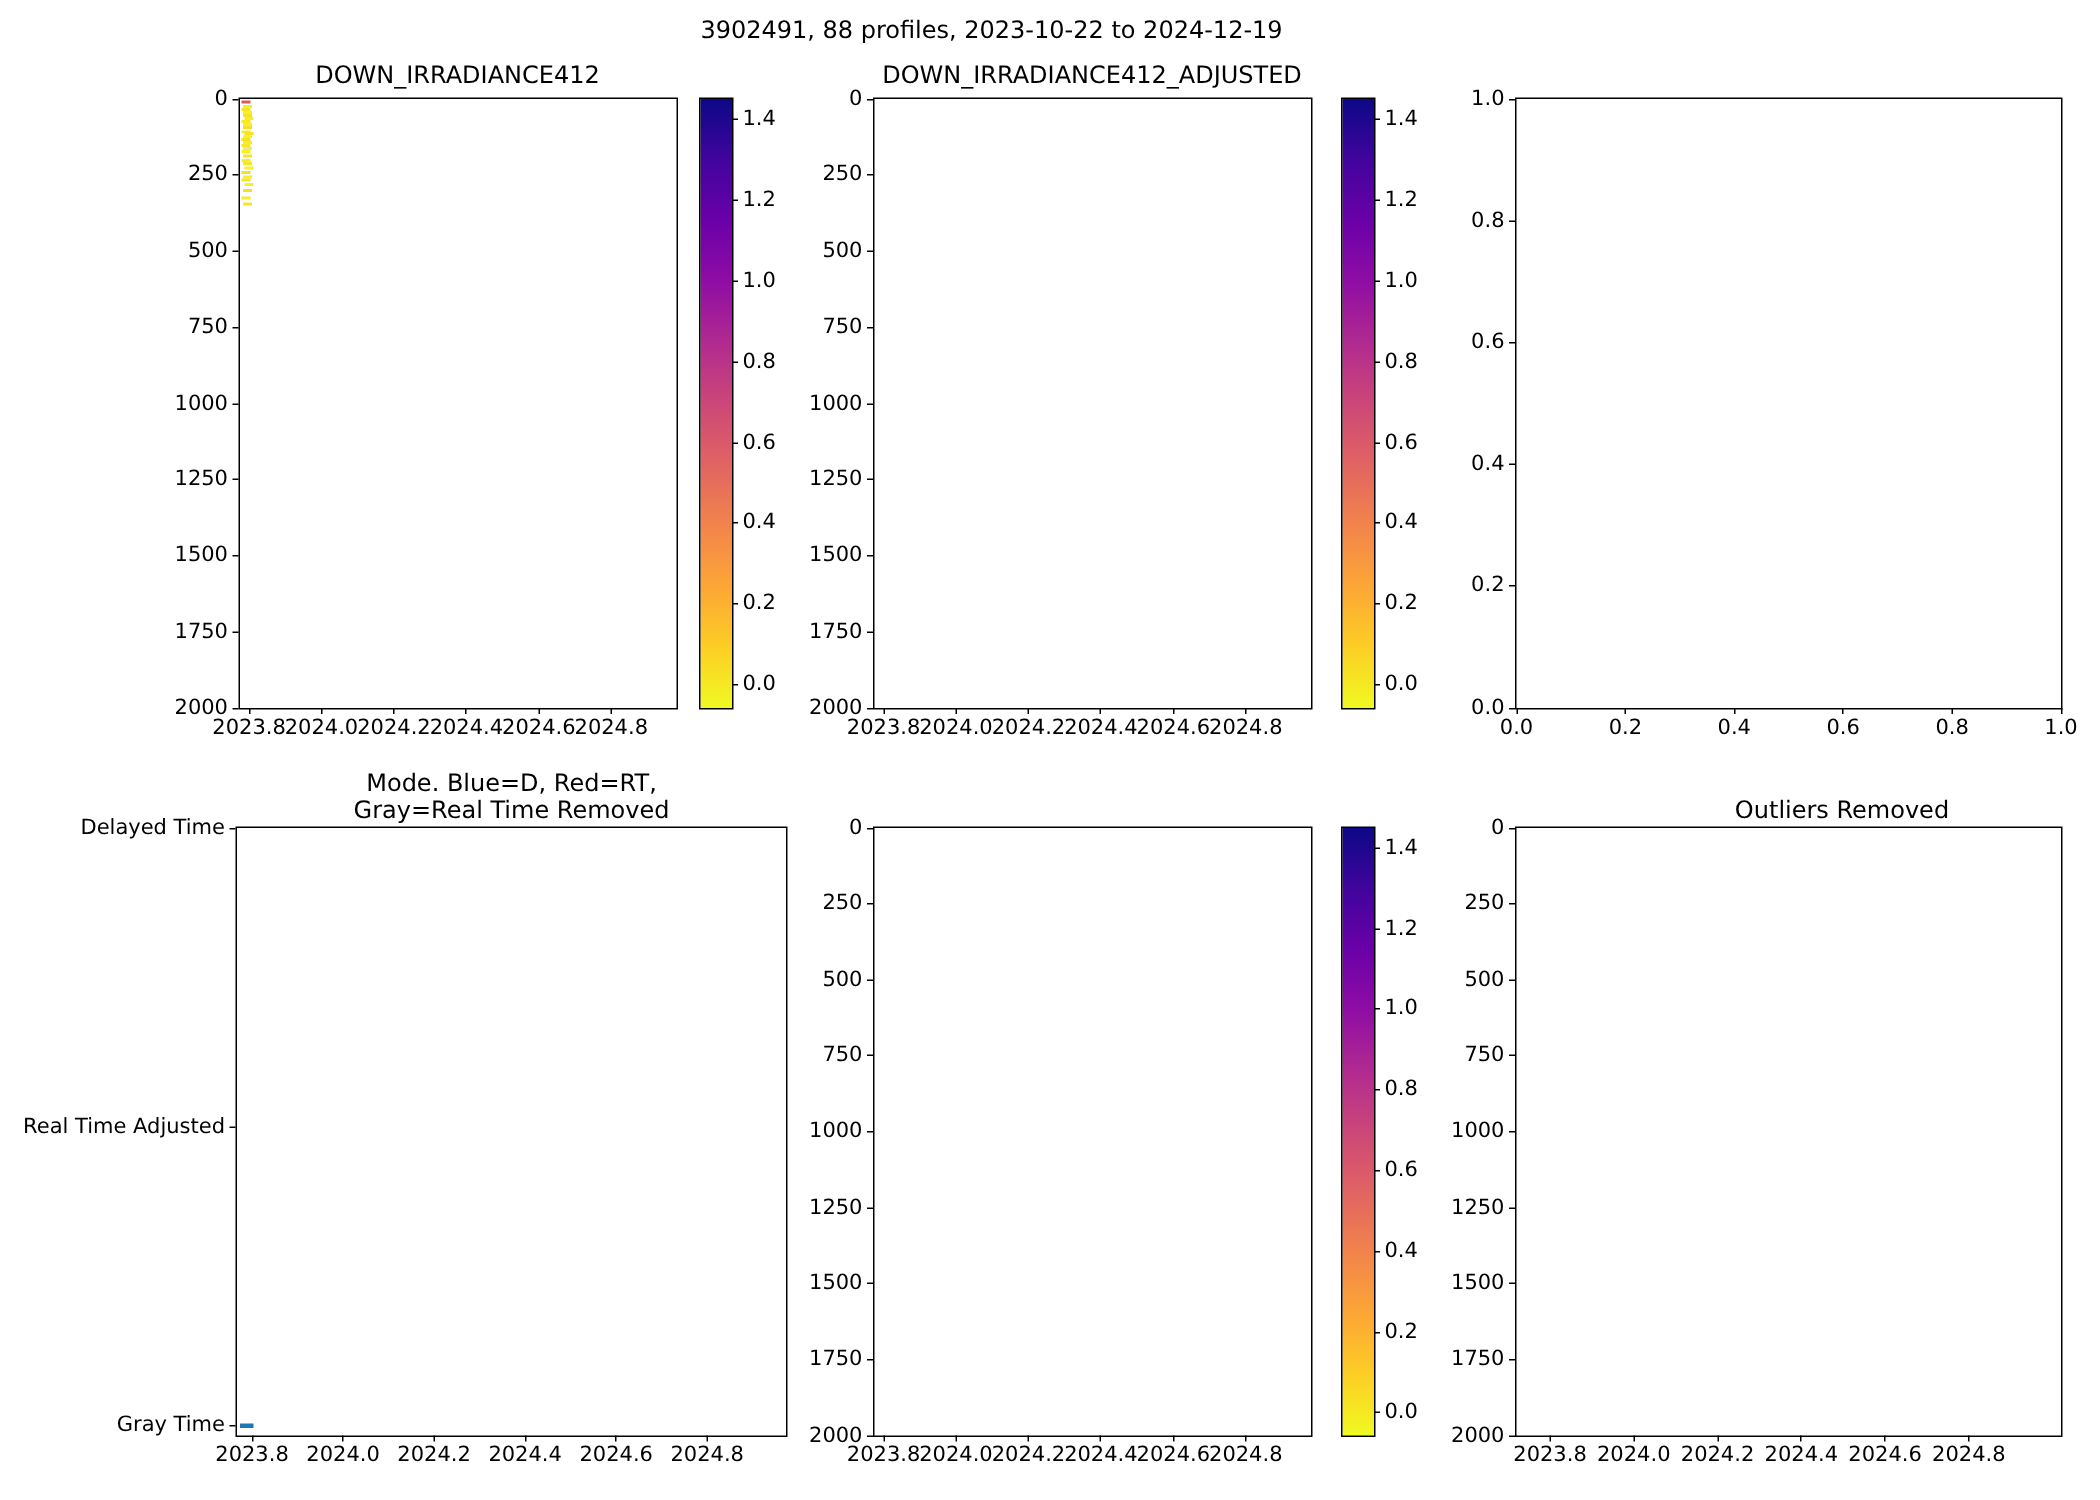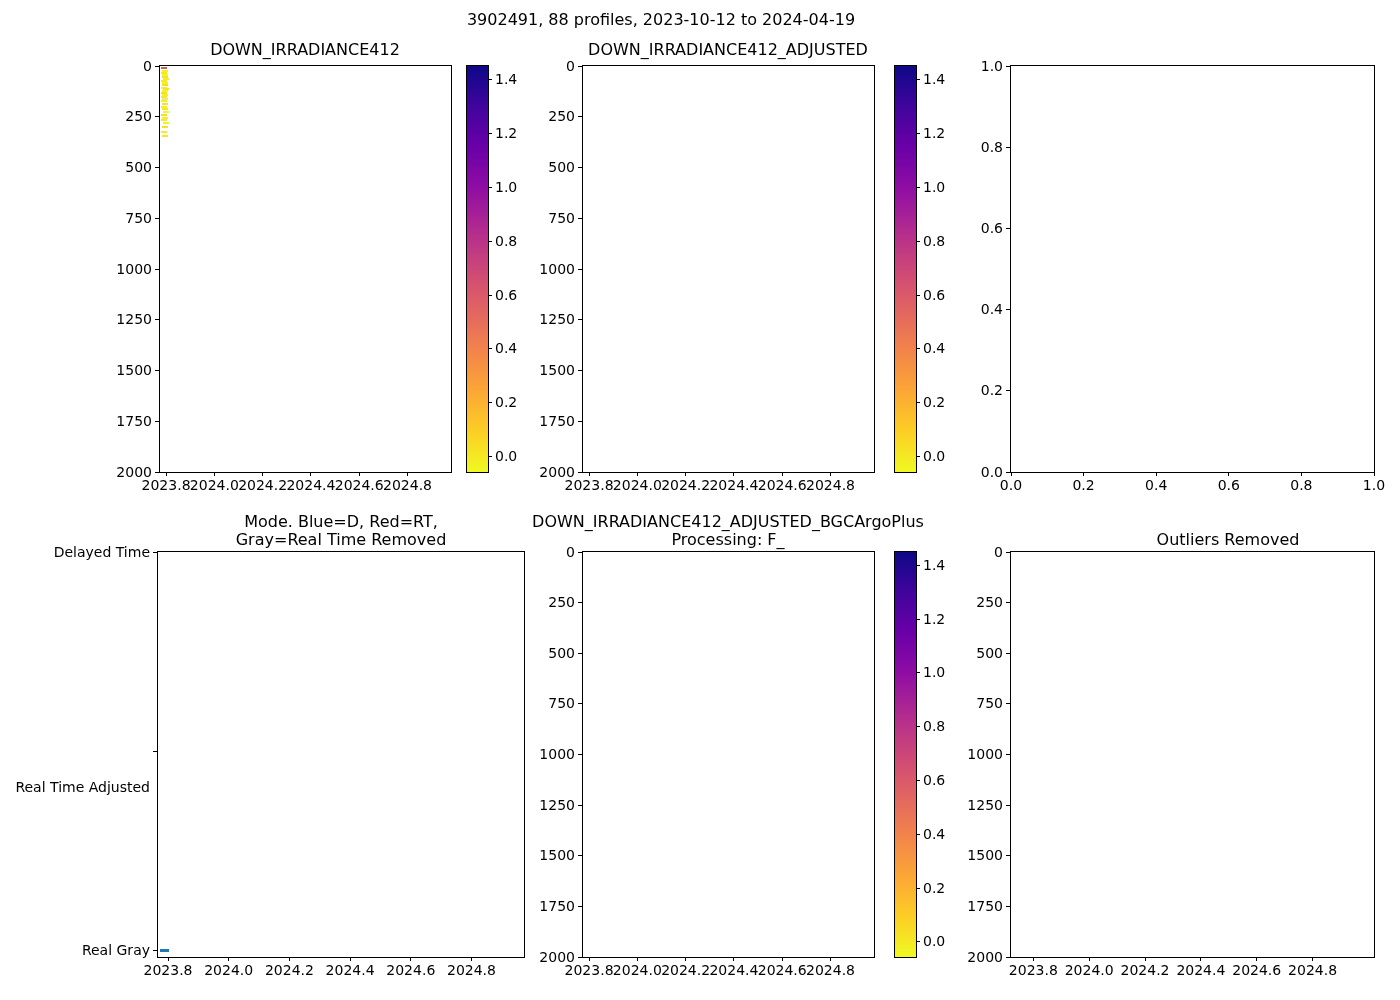--- a/index.html
+++ b/index.html
@@ -37,28 +37,26 @@
   #ttl1{left:578px;width:300px;}
   #ttl2{left:992px;width:400px;}
   #ttl3{left:141px;width:400px;}
   #ttl4{left:528px;width:400px;}
   #ttl5{left:1028px;width:400px;}
 </style>
 </head>
 <body>
 
 <div class="fig">
-  <div class="suptitle">3902491, 88 profiles, 2023-10-12 to 2024-04-19</div>
+  <div class="suptitle">3902491, 88 profiles, 2023-10-22 to 2024-12-19</div>
 
   <div class="title ttl-top" id="ttl0">DOWN_IRRADIANCE412</div>
   <div class="title ttl-top" id="ttl1">DOWN_IRRADIANCE412_ADJUSTED</div>
   <div class="title ttl-bot" id="ttl3">Mode. Blue=D, Red=RT,
 Gray=Real Time Removed</div>
-  <div class="title ttl-bot" id="ttl4">DOWN_IRRADIANCE412_ADJUSTED_BGCArgoPlus
-Processing: F_</div>
   <div class="title ttl-bot" id="ttl5">Outliers Removed</div>
 
   <div class="axes" id="ax0">
       <div class="xtickmark" style="left: 5.53734px;"></div>
       <div class="xticklabel" style="left: -28.9627px;">2023.8</div>
       <div class="xtickmark" style="left: 53.8361px;"></div>
       <div class="xticklabel" style="left: 19.3361px;">2024.0</div>
       <div class="xtickmark" style="left: 102.135px;"></div>
       <div class="xticklabel" style="left: 67.6349px;">2024.2</div>
       <div class="xtickmark" style="left: 150.434px;"></div>
@@ -181,23 +179,23 @@
       <div class="xticklabel" style="left: 96.408px;">2024.2</div>
       <div class="xtickmark" style="left: 191.604px;"></div>
       <div class="xticklabel" style="left: 157.104px;">2024.4</div>
       <div class="xtickmark" style="left: 252.301px;"></div>
       <div class="xticklabel" style="left: 217.801px;">2024.6</div>
       <div class="xtickmark" style="left: 312.998px;"></div>
       <div class="xticklabel" style="left: 278.498px;">2024.8</div>
       <div class="ytickmark" style="top: 0.294897px;"></div>
       <div class="yticklabel" style="top: -7.7051px;">Delayed Time</div>
       <div class="ytickmark" style="top: 199.019px;"></div>
-      <div class="yticklabel" style="top: 191.019px; margin-top: 36px;">Real Time Adjusted</div>
+      <div class="yticklabel" style="top: 191.019px;">Real Time Adjusted</div>
       <div class="ytickmark" style="top: 397.743px;"></div>
-      <div class="yticklabel" style="top: 389.743px;">Real Gray</div>
+      <div class="yticklabel" style="top: 389.743px;">Gray Time</div>
       <div class="pt" style="left: 1.56965px; top: 396.743px; width: 9px; height: 3px; background: rgb(31, 119, 180);"></div>
     </div>
   <div class="axes" id="ax4">
       <div class="xtickmark" style="left: 5.53734px;"></div>
       <div class="xticklabel" style="left: -28.9627px;">2023.8</div>
       <div class="xtickmark" style="left: 53.8361px;"></div>
       <div class="xticklabel" style="left: 19.3361px;">2024.0</div>
       <div class="xtickmark" style="left: 102.135px;"></div>
       <div class="xticklabel" style="left: 67.6349px;">2024.2</div>
       <div class="xtickmark" style="left: 150.434px;"></div>

